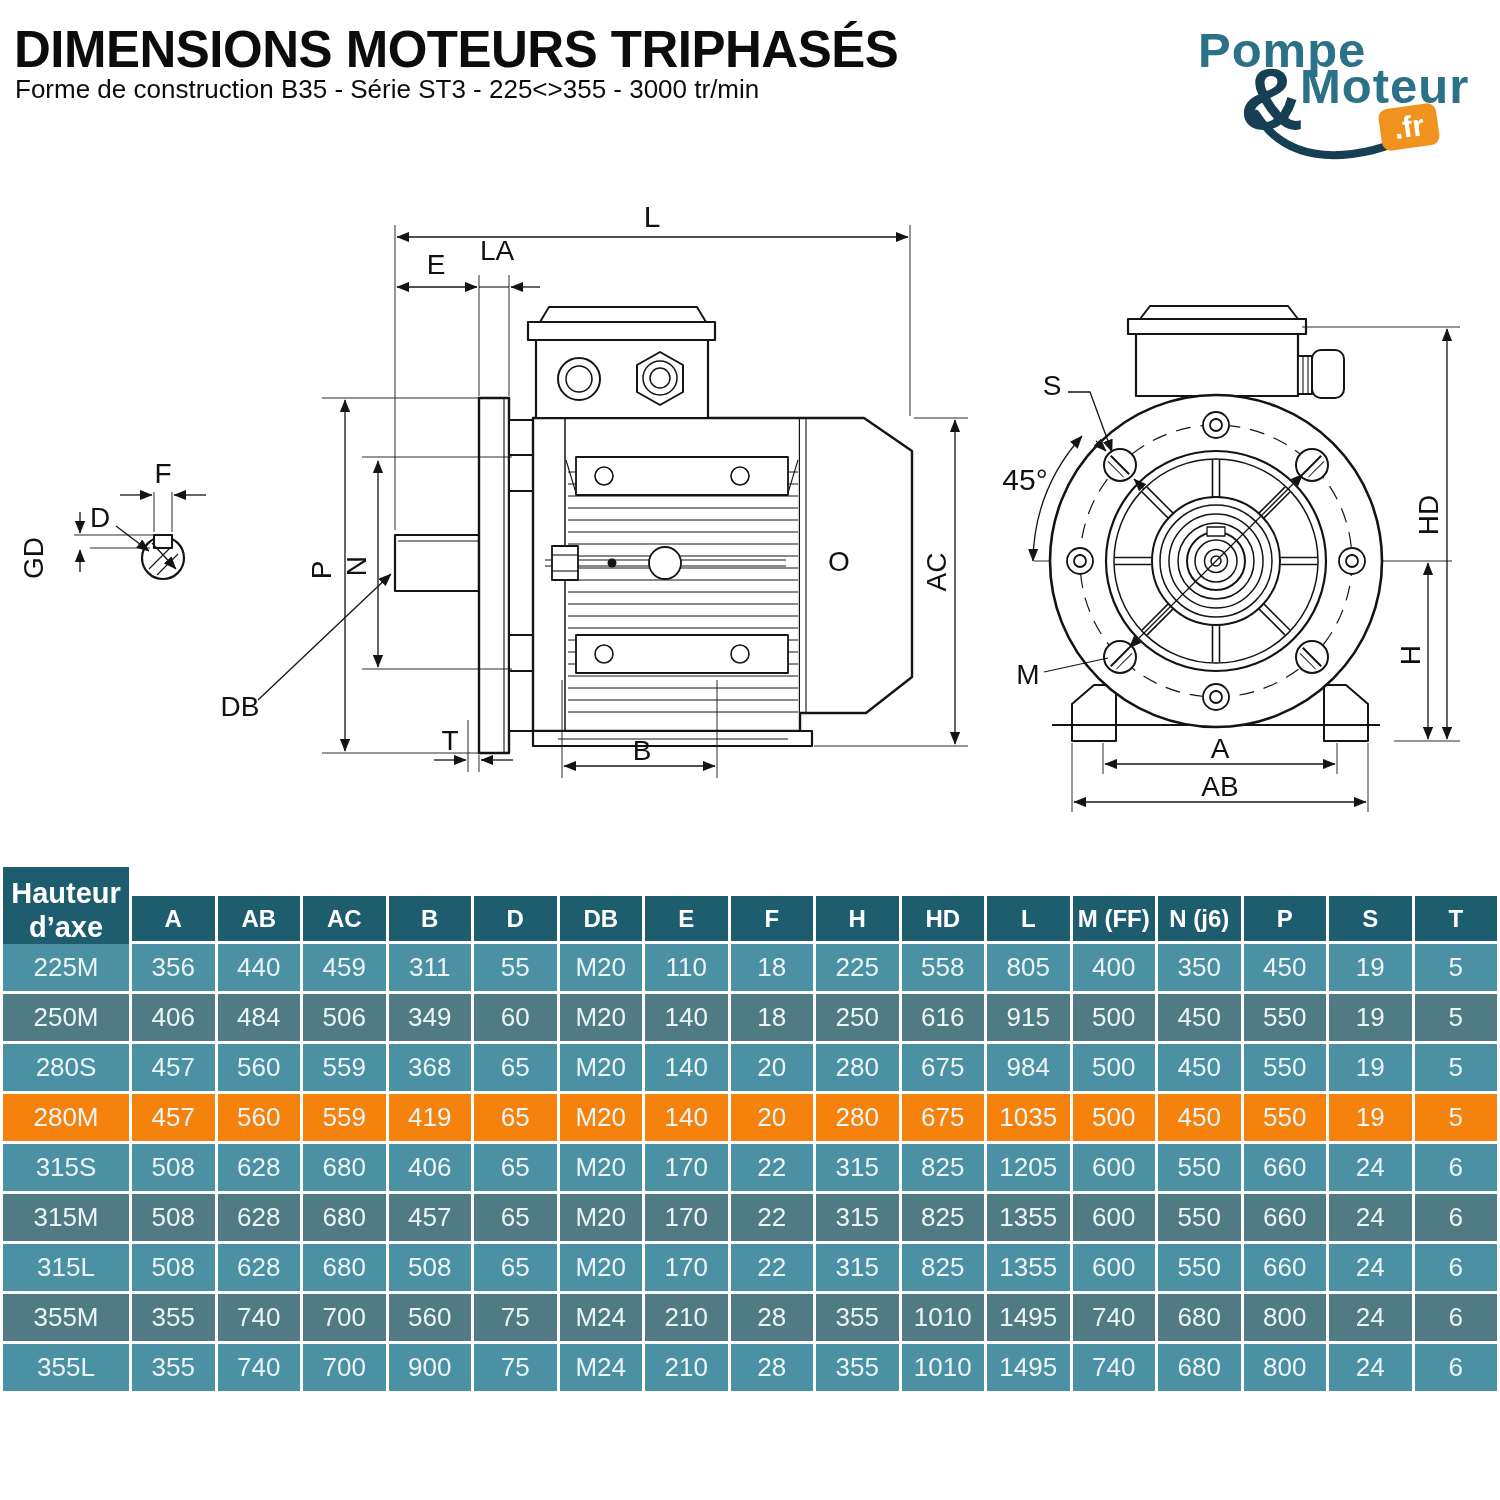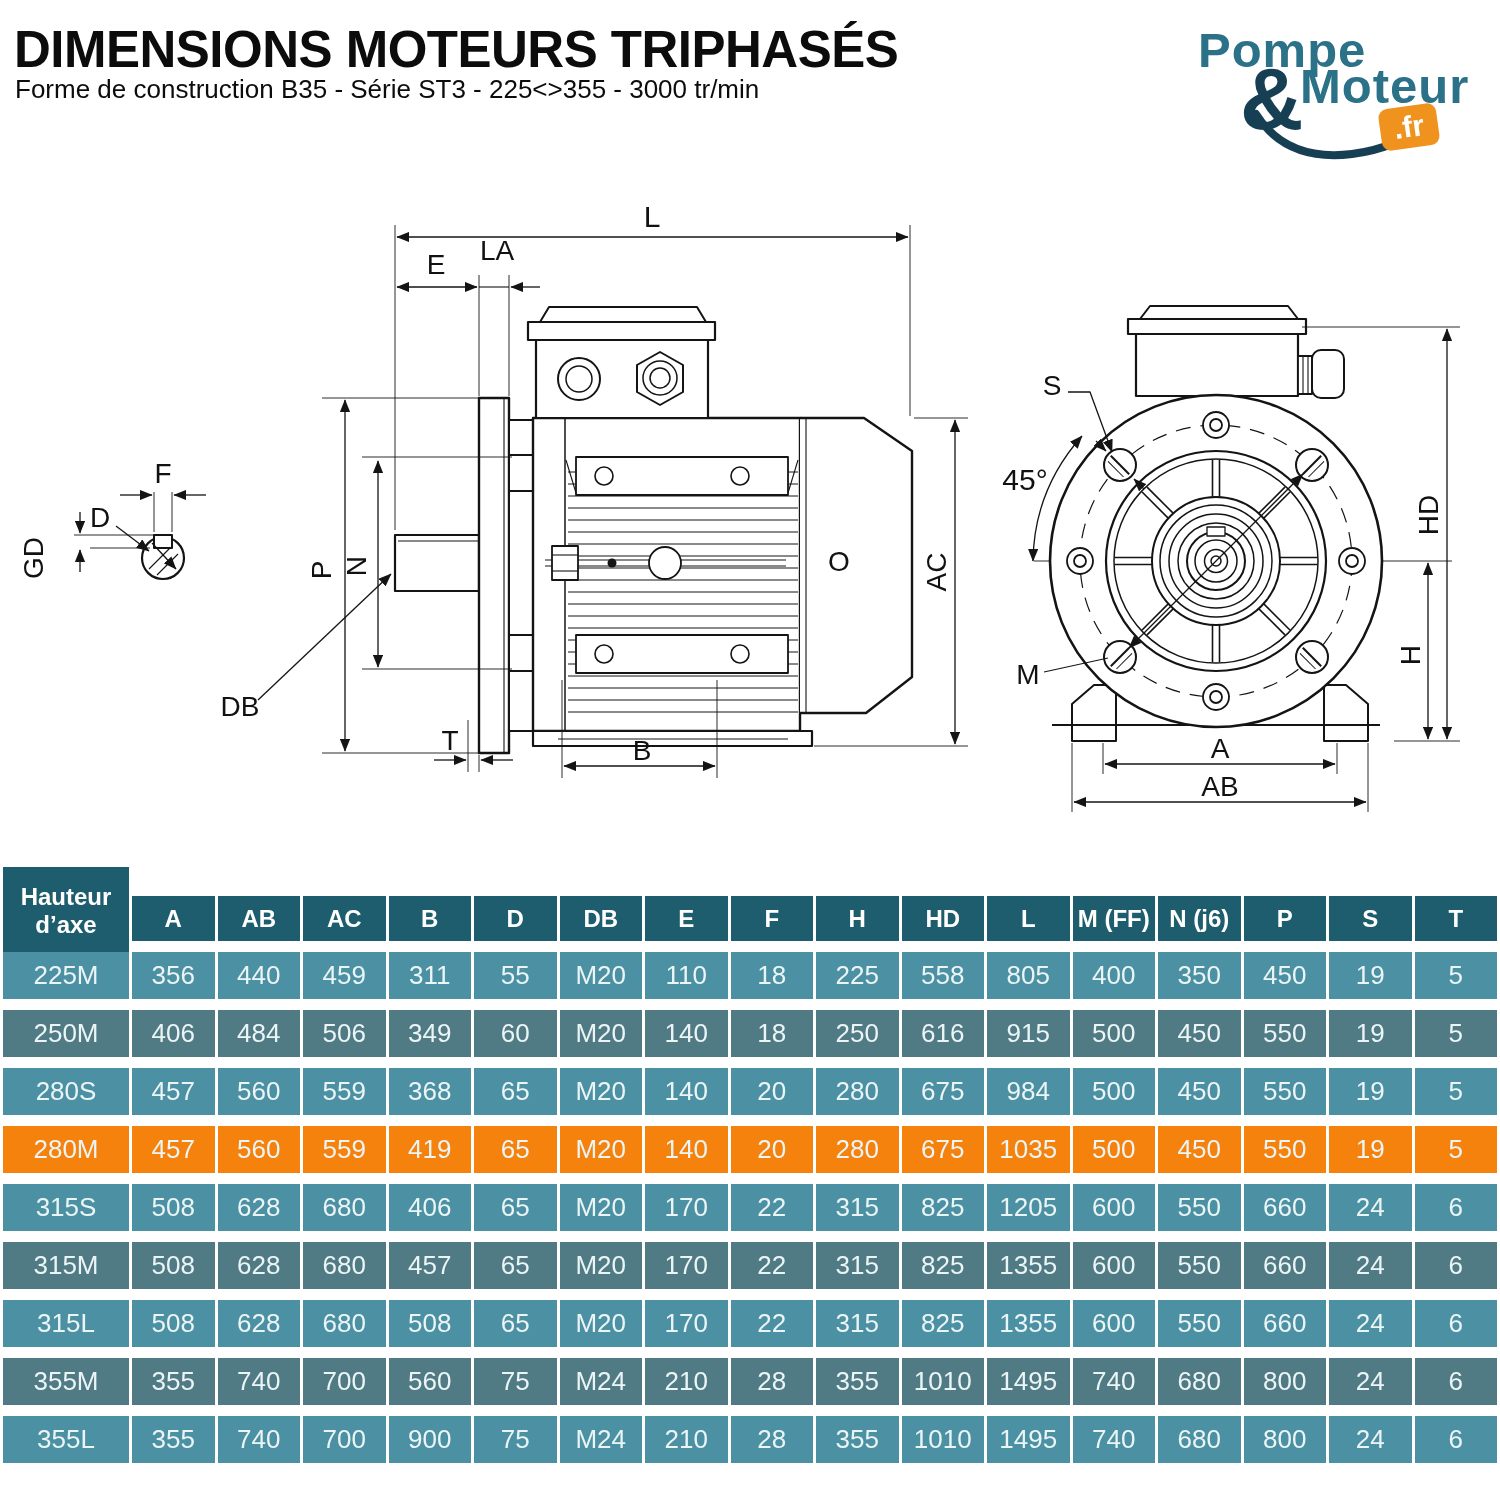--- a/index.html
+++ b/index.html
@@ -26,22 +26,22 @@
   .dim{stroke:#141414;stroke-width:1.3;marker-start:url(#ar);marker-end:url(#ar)}
   .dimE{stroke:#141414;stroke-width:1.3;marker-end:url(#ar)}
   .ext{stroke:#141414;stroke-width:0.9}
   .thin{stroke:#141414;stroke-width:1.1}
 
   
   #dim-table{position:absolute;left:3px;top:867px;width:1494px}
   .t-header{display:grid;grid-template-columns:126px repeat(16,1fr);gap:3px;grid-auto-rows:45px;margin-top:29px}
   .t-header .cell{background:var(--hdr);color:#fff;font-weight:700;font-size:24px;
                   display:flex;align-items:center;justify-content:center;text-align:center}
-  .t-header .cell.first{height:87px;margin-top:-29px;font-size:24px;line-height:1.15;padding:0 26px}
-  .t-row{display:grid;grid-template-columns:126px repeat(16,1fr);gap:3px;margin-top:11px}
+  .t-header .cell.first{height:87px;margin-top:-29px;font-size:29px;line-height:1.15;padding:0 26px}
+  .t-row{display:grid;grid-template-columns:126px repeat(16,1fr);gap:3px;margin-top:3px}
   .t-row .cell{height:47px;display:flex;align-items:center;justify-content:center;
                color:#ecf5f6;font-size:26px;font-weight:400}
   .t-row.light .cell{background:var(--light)}
   .t-row.dark .cell{background:var(--dark)}
   .t-row.hl .cell{background:var(--hl)}
 </style>
 </head>
 <body>
 
 <div class="page-title">DIMENSIONS MOTEURS TRIPHASÉS</div>

